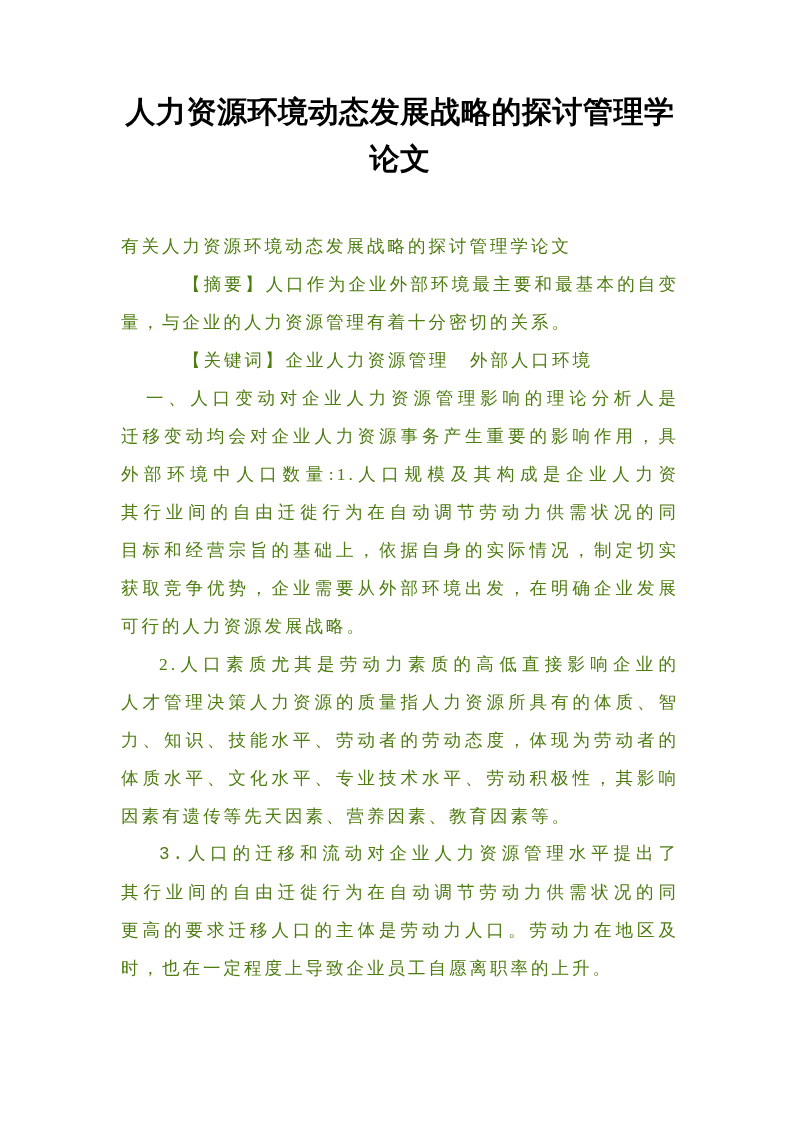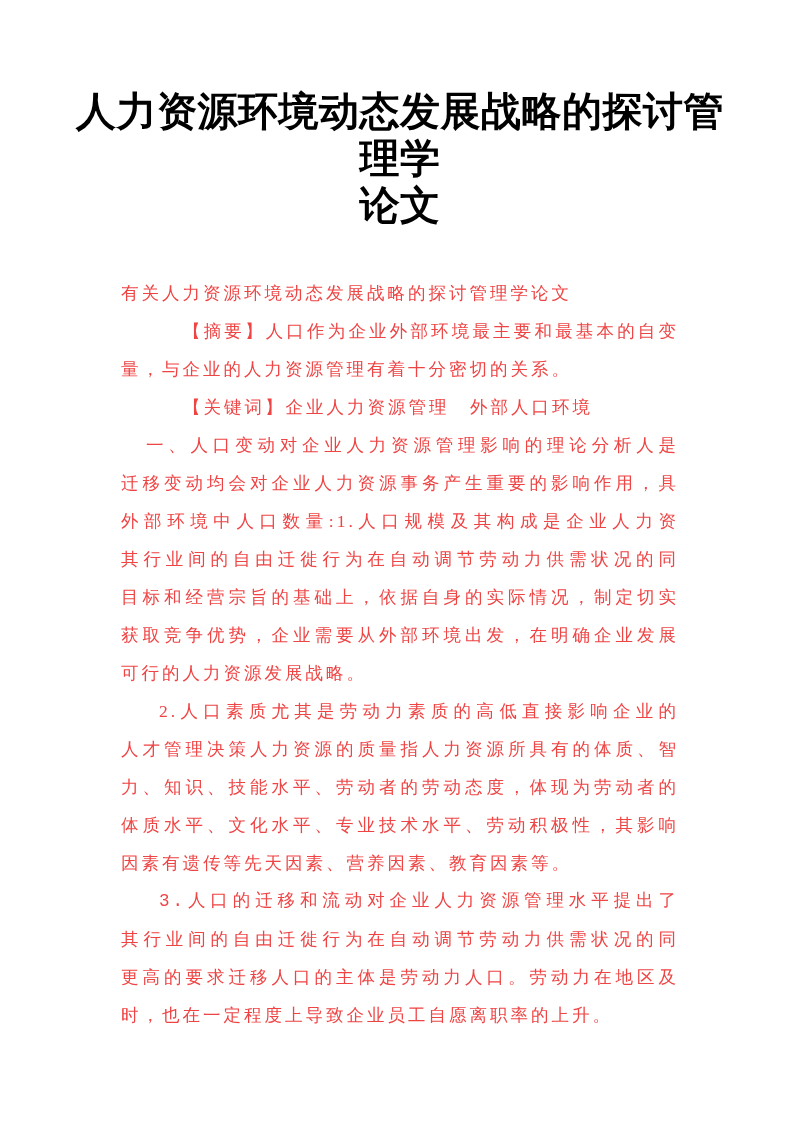--- a/index.html
+++ b/index.html
@@ -7,21 +7,21 @@
     position: relative;
     width: 800px;
     height: 1131px;
     background: #ffffff;
     overflow: hidden;
     font-family: "Liberation Serif", "DejaVu Serif", serif;
   }
   .doc-title {
     margin: 88px 60px 0 60px;
     text-align: center;
-    font-size: 40px;
+    font-size: 30px;
     line-height: 47px;
     font-weight: bold;
     color: #000000;
     letter-spacing: 0.5px;
   }
   .doc-title .title-line { display: block; }
   .doc-body {
     margin: 45px 0 0 121px;
     width: 558px;
     color: #3a3a3a;
@@ -43,21 +43,21 @@
   }
 </style>
 </head>
 <body>
 
 <div class="page" style="background: rgb(255, 255, 255);">
   <h1 class="doc-title" style="color: rgb(0, 0, 0);">
     <span class="title-line">人力资源环境动态发展战略的探讨管理学</span>
     <span class="title-line">论文</span>
   </h1>
-  <div class="doc-body" id="doc-body" style="color: #ef4444;">
+  <div class="doc-body" id="doc-body" style="color: #4d7c0f;">
       <div class="para">
         <div class="line">有关人力资源环境动态发展战略的探讨管理学论文</div>
       </div>
       <div class="para">
         <div class="line fill" style="text-indent: 62px;">【摘要】人口作为企业外部环境最主要和最基本的自变</div>
         <div class="line">量，与企业的人力资源管理有着十分密切的关系。</div>
       </div>
       <div class="para">
         <div class="line" style="text-indent: 62px;">【关键词】企业人力资源管理　外部人口环境</div>
       </div>

